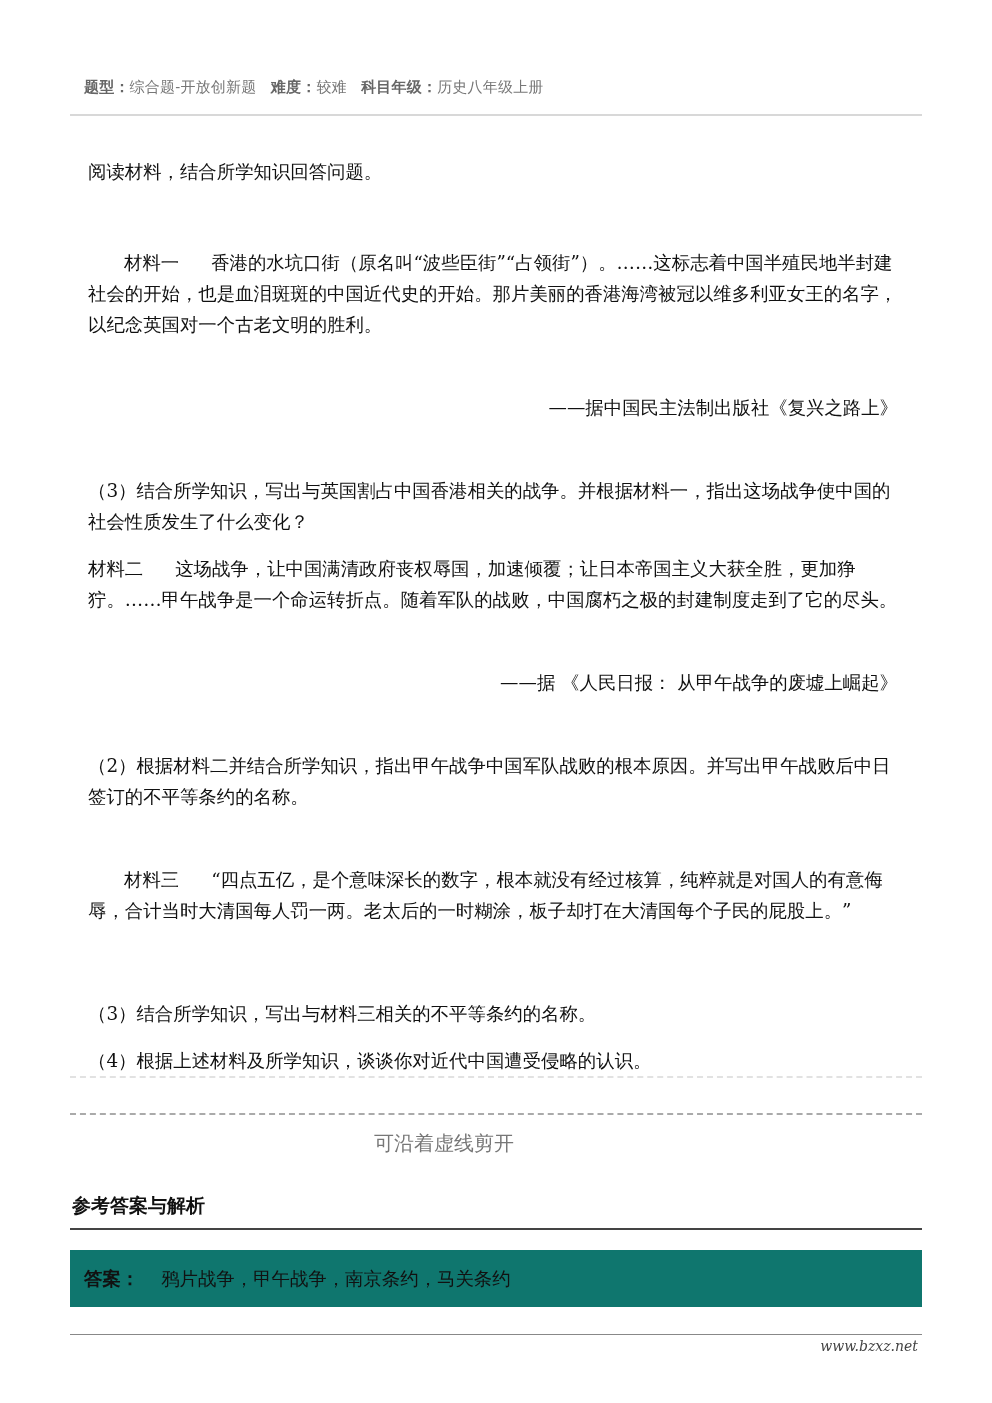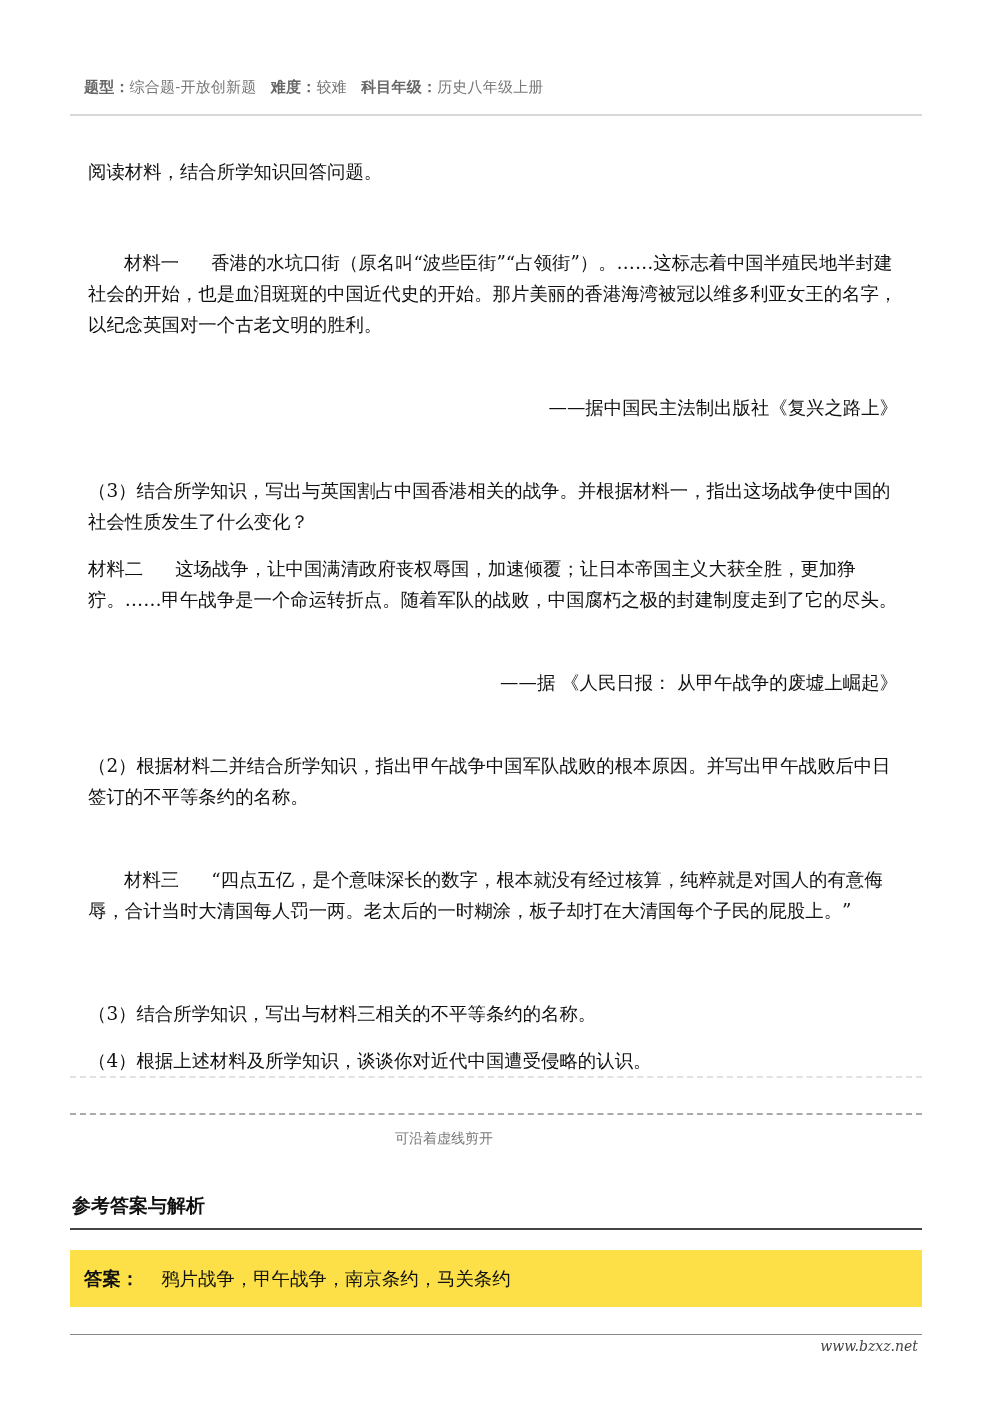--- a/index.html
+++ b/index.html
@@ -33,34 +33,34 @@
   .cut-line-1 {
     position: absolute; left: 70px; top: 1076px; width: 852px; height: 0;
     border-top: 2px dashed #e2e2e2;
   }
   .cut-line-2 {
     position: absolute; left: 70px; top: 1113px; width: 852px; height: 0;
     border-top: 2px dashed #aaaaaa;
   }
   .cut-text {
     position: absolute; left: 0; width: 888px; top: 1130px; text-align: center;
-    font-size: 14px; color: #777;
+    font-size: 20px; color: #777;
     font-family: "DejaVu Sans", "Liberation Sans", sans-serif;
   }
   .ans-title {
     position: absolute; left: 72px; top: 1193px;
     font-size: 19px; font-weight: bold; color: #111;
     font-family: Liberation Sans, sans-serif;
   }
   .ans-rule {
     position: absolute; left: 70px; top: 1228px; width: 852px; height: 2px; background: #444;
   }
   .ans-box {
     position: absolute; left: 70px; top: 1250px; width: 852px; height: 57px;
-    background: #fde047; box-sizing: border-box; padding-left: 14px;
+    background: #0f766e; box-sizing: border-box; padding-left: 14px;
     display: flex; align-items: center;
     font-size: 18.4px;
   }
   .ans-label {
     font-weight: bold; font-family: "DejaVu Sans", "Liberation Sans", sans-serif;
     margin-right: 22px;
   }
   .footer-rule {
     position: absolute; left: 70px; top: 1334px; width: 852px; height: 1px; background: #888;
   }

